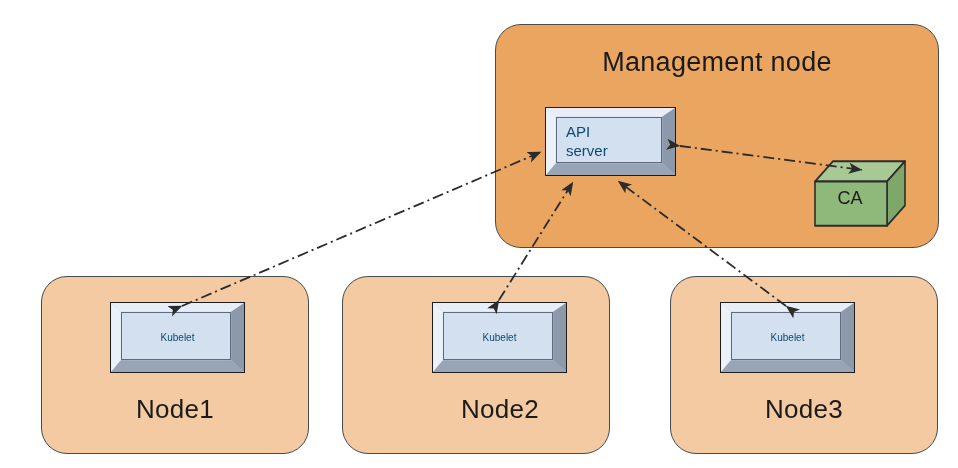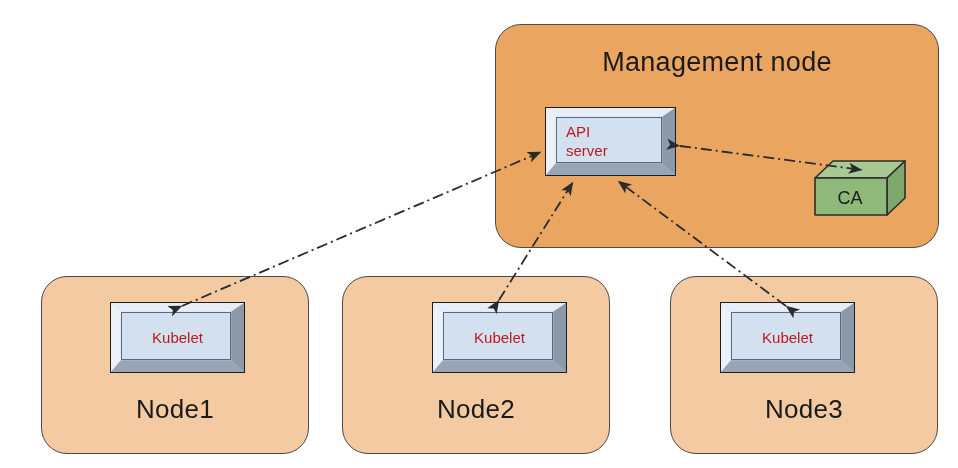--- a/index.html
+++ b/index.html
@@ -57,21 +57,21 @@
     line-height: 30px;
   }
 
   .node-zone {
     top: 276px;
     width: 268px;
     height: 178px;
     background: #f3caa2;
   }
   #node-zone-1 { left: 16px; margin-left: 25px; }
-  #node-zone-2 { left: 342px; }
+  #node-zone-2 { left: 342px; padding-left: 24px; }
   #node-zone-3 { left: 670px; text-decoration: underline; }
   .node-zone .zone-label {
     top: 117px;
     font-size: 26px;
   }
 
   
   .bevel-box {
     position: absolute;
     box-sizing: border-box;
@@ -90,21 +90,21 @@
     left: 10px; right: 13px;
     top: 9px; bottom: 12px;
     background: #d3e0f0;
     border: 1.2px solid #5b6a7d;
     box-sizing: border-box;
     z-index: 2;
   }
   .bevel-label {
     position: absolute;
     z-index: 3;
-    color: #b91c1c;
+    color: #0c4a6e;
     font-size: 16px;
     line-height: 19px;
     white-space: pre-line;
   }
 
   #api-server-box {
     left: 545px; top: 107px;
     width: 131px; height: 69px;
   }
   #api-server-box .bevel-label {
@@ -118,28 +118,28 @@
     width: 135px;
     height: 71px;
   }
   #kubelet-box-1 { left: 110px; }
   #kubelet-box-2 { left: 432px; }
   #kubelet-box-3 { left: 720px; }
   .kubelet-box .bevel-label {
     left: 0; right: 0;
     top: 25px;
     text-align: center;
-    font-size: 15px;
+    font-size: 10px;
   }
 
   
   #ca-box {
     position: absolute;
     left: 814px; top: 160px;
-    width: 92px; height: 56px;
+    width: 92px; height: 67px;
     z-index: 3;
   }
   #ca-box svg { display: block; width: 100%; height: 100%; }
   #ca-label {
     position: absolute;
     left: 0px; top: 28px;
     width: 72px;
     text-align: center;
     font-size: 18px;
     color: #1b1b1b;

